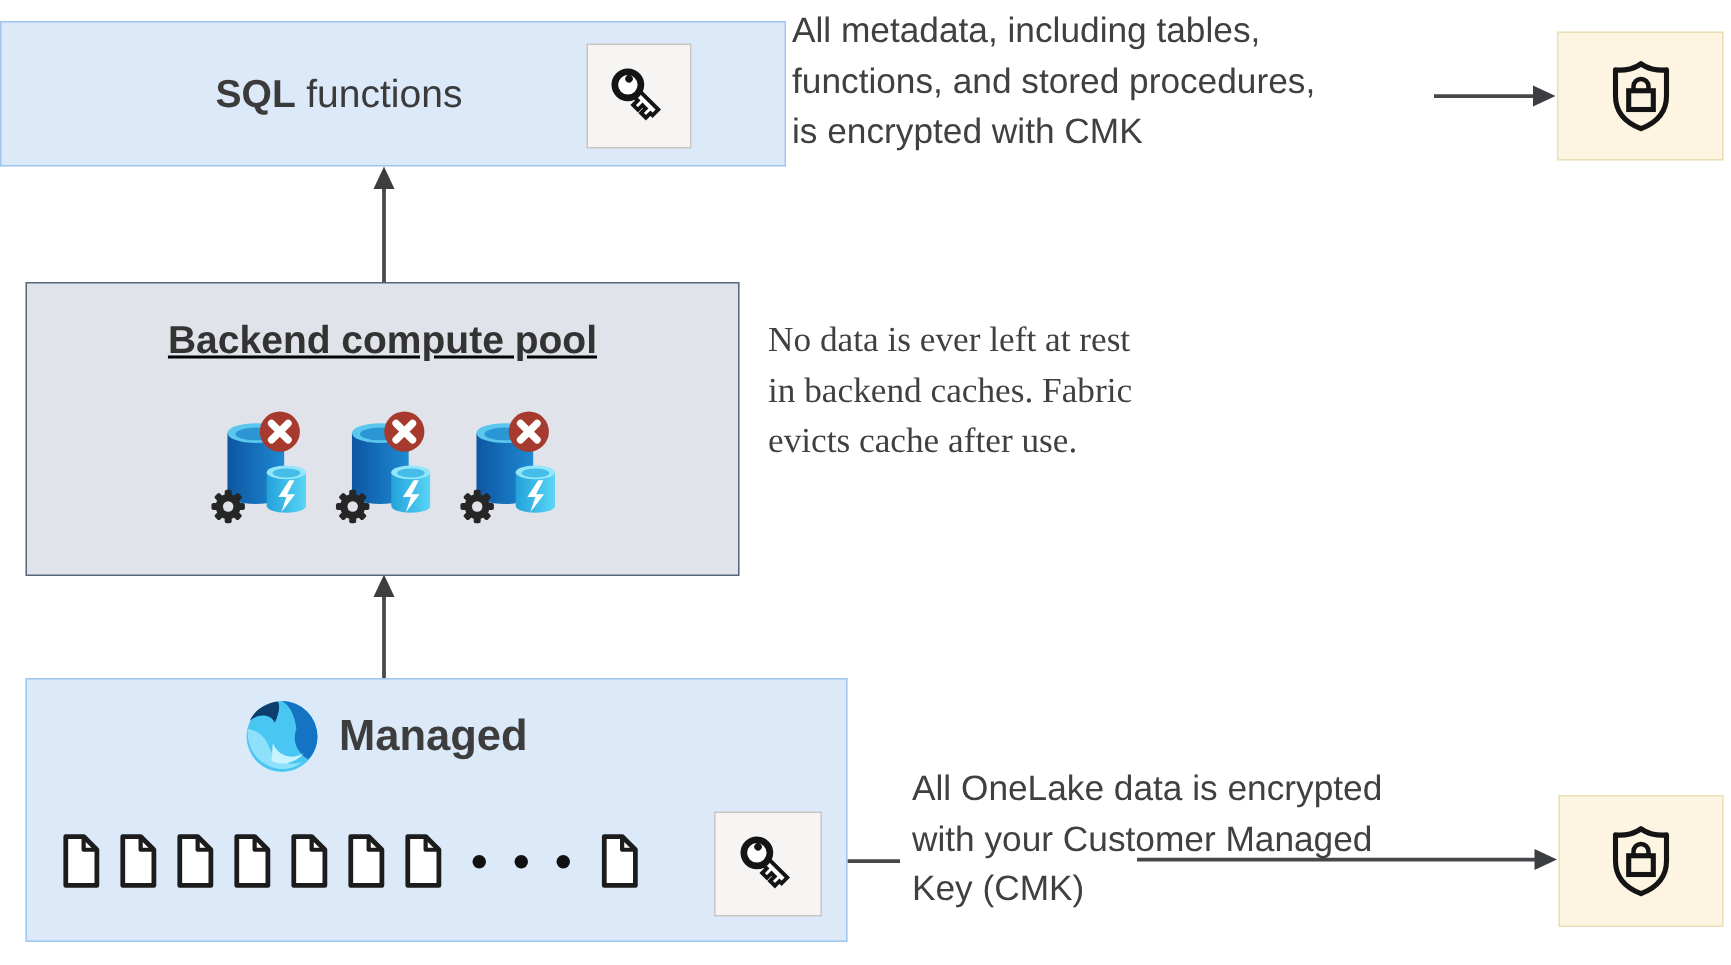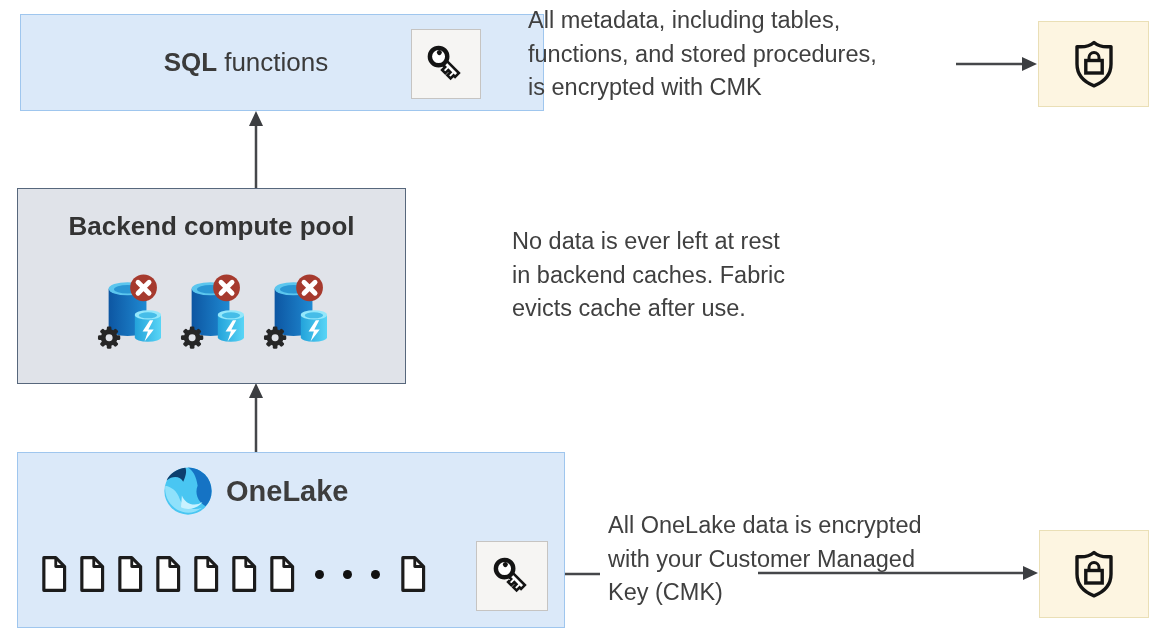--- a/index.html
+++ b/index.html
@@ -2,40 +2,40 @@
 <html><head>
 <meta charset="utf-8">
 <style>
   html,body{margin:0;padding:0;background:#ffffff;}
   body{font-family:"Liberation Sans", sans-serif;}
   .canvas{position:relative;width:1154px;height:643px;background:#fff;overflow:hidden;}
   .box{position:absolute;box-sizing:border-box;}
   .box-blue{background:#dbe9f9;border:1.5px solid #9fc6ee;}
   .box-gray{background:#e0e3e9;border:1.5px solid #57677c;}
   .box-shield{background:#fdf5e1;border:1.5px solid #eadfb6;display:flex;align-items:center;justify-content:center;}
-  .sql-box{left:20px;top:14px;width:524px;height:97px;}
+  .sql-box{left:0;top:14px;width:524px;height:97px;}
   .sql-label{position:absolute;left:24px;right:96px;top:0;bottom:0;display:flex;align-items:center;justify-content:center;gap:7px;font-size:26px;color:#3b3b3b;}
   .sql-label .bold{font-weight:bold;}
   .key-btn{position:absolute;box-sizing:border-box;background:#f6f5f3;border:1px solid #c6c4c2;display:flex;align-items:center;justify-content:center;padding:0;cursor:pointer;}
   .key-btn-sql{left:390px;top:14px;width:70px;height:70px;}
   .key-btn-onelake{left:458px;top:88px;width:72px;height:70px;}
-  .backend-box{left:17px;top:188px;width:389px;height:196px;}
+  .backend-box{left:17px;top:188px;width:476px;height:196px;text-decoration:underline;}
   .backend-title{margin-top:22px;text-align:center;font-weight:bold;font-size:26px;color:#333333;}
   .clusters{position:absolute;left:0;right:0;top:84px;display:flex;justify-content:center;gap:19px;}
   .onelake-box{left:17px;top:452px;width:548px;height:176px;}
   .onelake-header{position:absolute;left:142px;top:10px;display:flex;align-items:center;gap:10px;}
   .onelake-title{font-size:29px;font-weight:bold;color:#3d3d3d;}
   .docs-row{position:absolute;left:21px;top:100px;display:flex;align-items:center;gap:8px;}
   .dots{display:flex;gap:19px;margin:0 10px;align-items:center;}
   .dot{width:9px;height:9px;border-radius:50%;background:#111;}
   .shield-box-top{left:1038px;top:21px;width:111px;height:86px;}
   .shield-box-bottom{left:1039px;top:530px;width:110px;height:88px;}
   .annotation{position:absolute;font-size:23.5px;line-height:33.5px;color:#404040;white-space:pre-line;}
   .annotation-metadata{left:528px;top:4px;}
-  .annotation-cache{left:512px;top:225px;}
+  .annotation-cache{left:512px;top:211px;font-family:Liberation Serif, serif;}
   .annotation-onelake{left:608px;top:509px;}
   .overlay{position:absolute;left:0;top:0;pointer-events:none;}
   .hidden-defs{position:absolute;width:0;height:0;overflow:hidden;}
 </style>
 </head>
 <body>
 
 <svg class="hidden-defs" aria-hidden="true">
   <defs>
     <linearGradient id="gradBigCyl" x1="0" y1="0" x2="1" y2="0">
@@ -151,21 +151,21 @@
           <use href="#sym-cluster"></use>
         </svg>
     </div>
   </div>
 
   <div class="box box-blue onelake-box">
     <div class="onelake-header">
       <svg width="56" height="56">
           <use href="#sym-onelake"></use>
         </svg>
-      <span class="onelake-title">OneLake</span>
+      <span class="onelake-title">Managed</span>
     </div>
     <div class="docs-row">
       <svg width="30" height="42">
           <use href="#sym-doc"></use>
         </svg>
       <svg width="30" height="42">
           <use href="#sym-doc"></use>
         </svg>
       <svg width="30" height="42">
           <use href="#sym-doc"></use>

